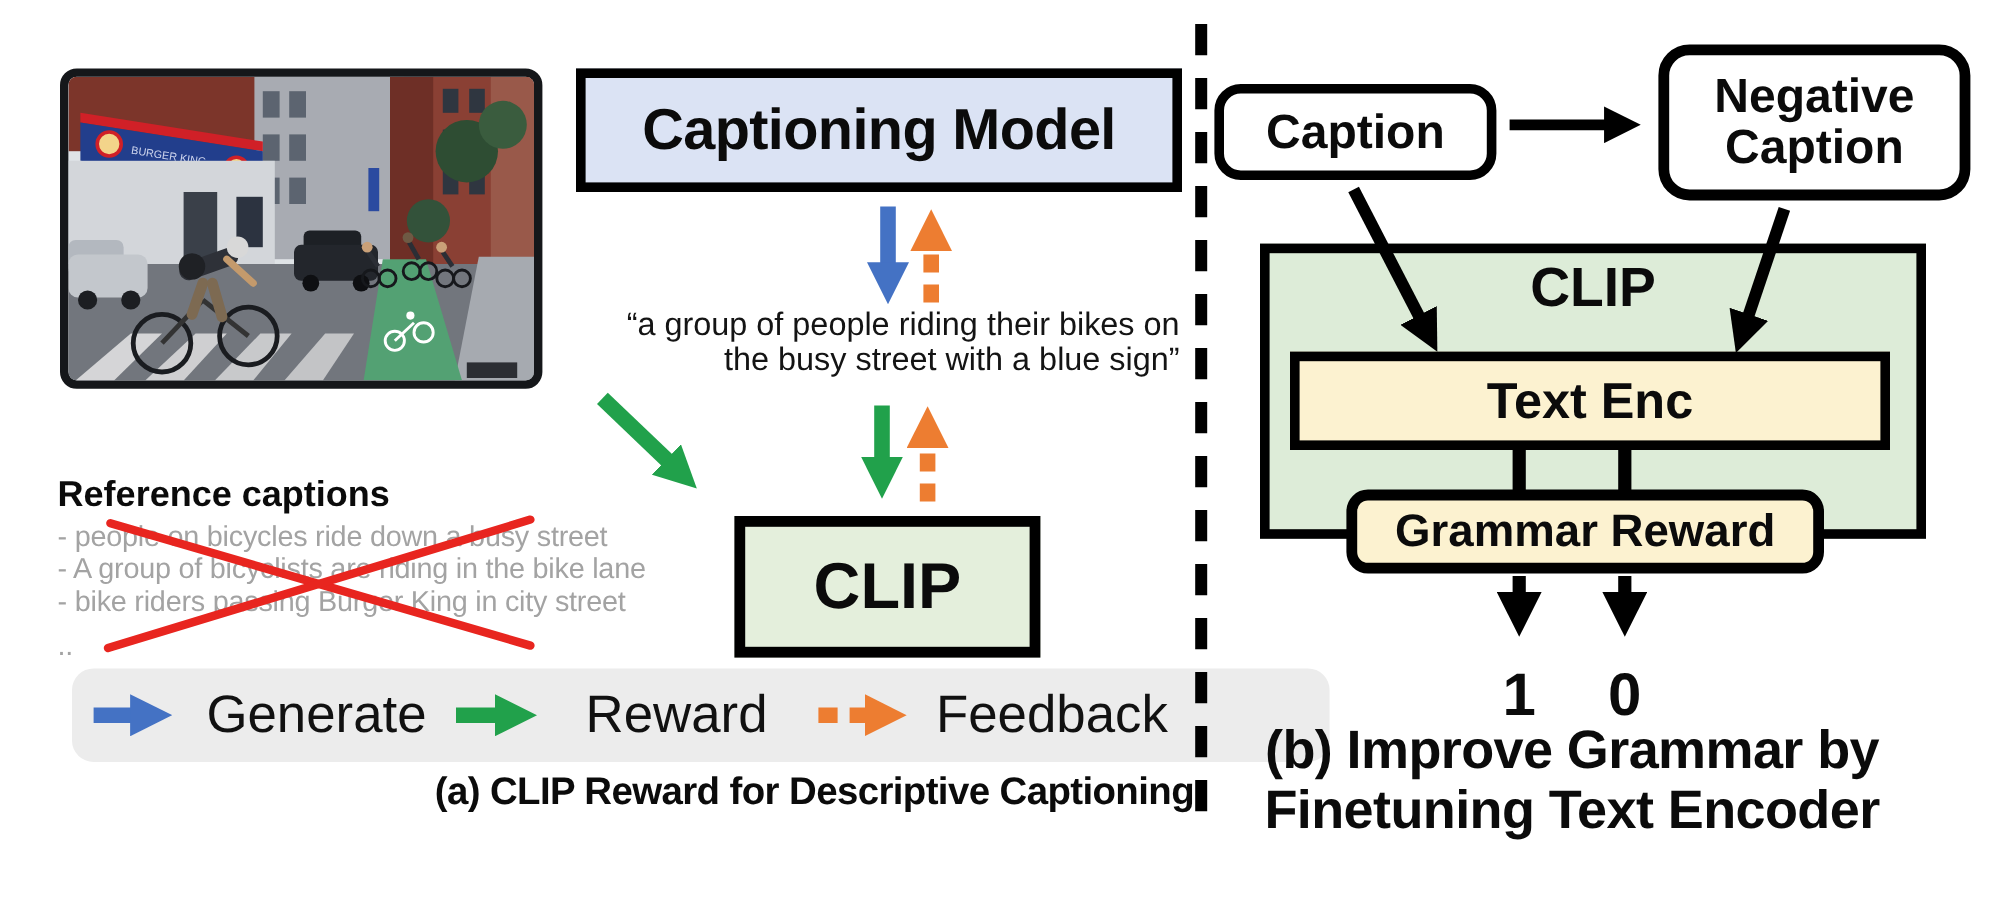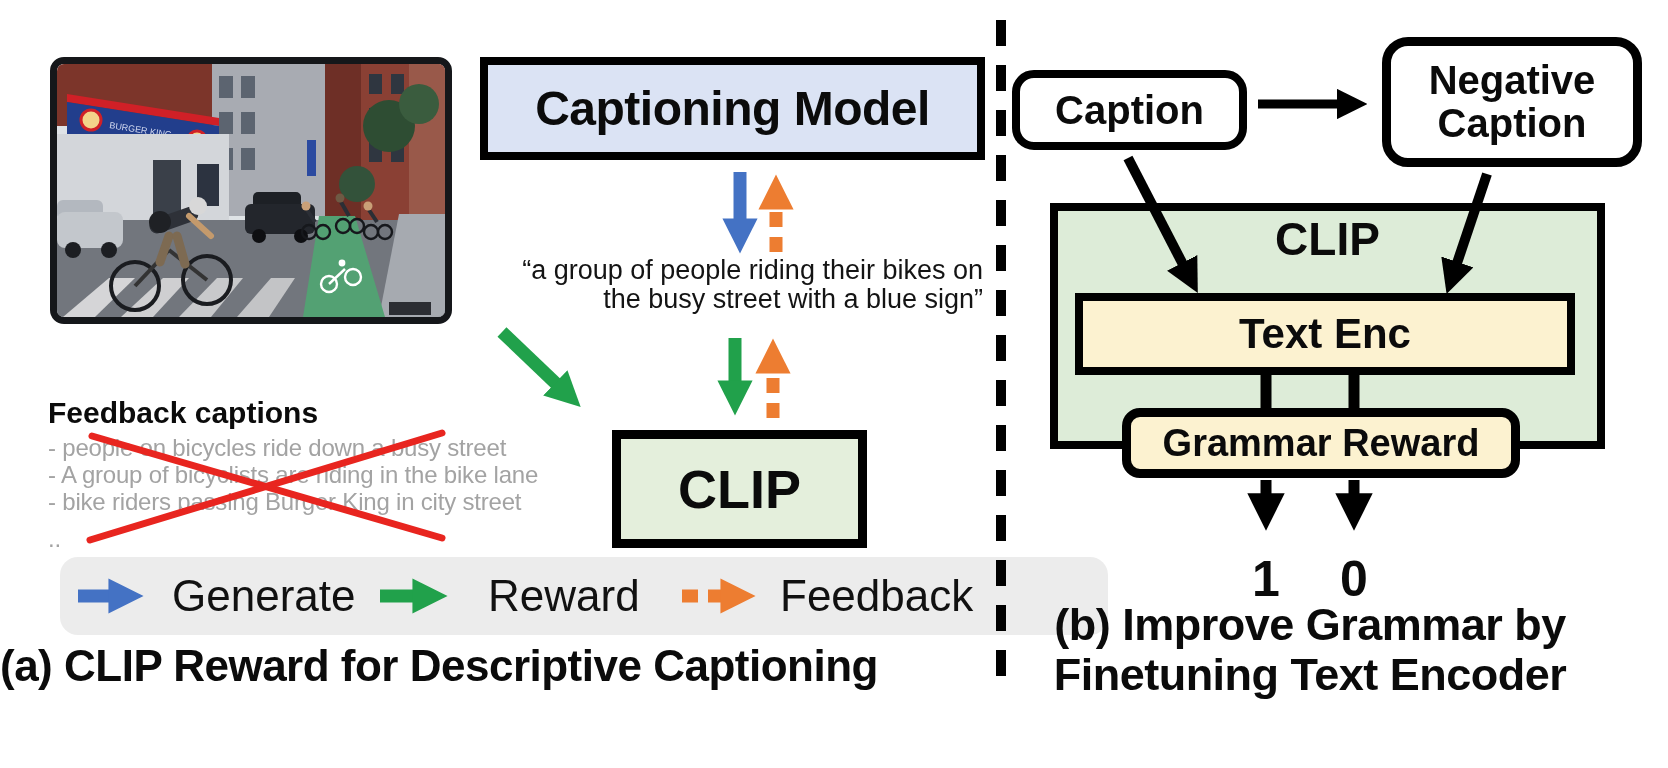--- a/index.html
+++ b/index.html
@@ -15,21 +15,21 @@
   #captioning-model-box{left:480px;top:57px;width:505px;height:103px;background:#dbe3f4;border:8px solid #000;font-size:48px;font-weight:bold;letter-spacing:-0.5px;}
   #gen-caption{left:448px;top:256px;width:535px;text-align:right;font-size:27px;line-height:29px;color:#141414;}
   #ref-title{left:48px;top:396px;font-size:30px;font-weight:bold;}
   #ref-list{left:48px;top:434px;width:520px;font-size:24px;line-height:27px;color:#a3a3a3;letter-spacing:-0.2px;}
   #ref-list .dots{margin-top:10px;}
   #legend-bar{left:60px;top:557px;width:1048px;height:78px;background:#ececec;border-radius:18px;}
   .legend-label{position:absolute;top:50%;transform:translateY(-50%);font-size:44px;color:#111;white-space:nowrap;}
   #legend-generate{left:112px;}
   #legend-reward{left:428px;}
   #legend-feedback{left:720px;}
-  #caption-a{left:0px;top:641px;width:995px;text-align:left;font-size:44px;font-weight:bold;letter-spacing:-0.5px;}
+  #caption-a{left:0px;top:641px;width:995px;text-align:right;font-size:32px;font-weight:bold;letter-spacing:-0.5px;}
   
   #caption-box-b{left:1012px;top:70px;width:235px;height:80px;border:8px solid #000;border-radius:22px;font-size:40px;font-weight:bold;}
   #noise-label{left:1240px;top:28px;width:140px;text-align:center;font-size:38px;font-weight:bold;}
   #neg-caption-box{left:1382px;top:37px;width:260px;height:130px;border:9px solid #000;border-radius:26px;font-size:40px;font-weight:bold;flex-direction:column;line-height:1.08;text-align:center;}
   #clip-green-box{left:1050px;top:203px;width:555px;height:246px;background:#ddecd8;border:8px solid #000;box-sizing:border-box;}
   #clip-b-label{left:1050px;top:212px;width:555px;text-align:center;font-size:46px;font-weight:bold;}
   #text-enc-box{left:1075px;top:293px;width:500px;height:82px;background:#fcf2d0;border:8px solid #000;font-size:42px;font-weight:bold;}
   #grammar-box{left:1122px;top:408px;width:398px;height:70px;background:#fcf2d0;border:9px solid #000;border-radius:18px;font-size:38px;font-weight:bold;}
   #out-1{left:1236px;top:550px;width:60px;text-align:center;font-size:50px;font-weight:bold;}
   #out-0{left:1324px;top:550px;width:60px;text-align:center;font-size:50px;font-weight:bold;}
@@ -140,21 +140,21 @@
 
   <div class="abs box" id="captioning-model-box">
     <span>Captioning Model</span>
   </div>
 
   <div class="abs" id="gen-caption">
     <div>“a group of people riding their bikes on</div>
     <div>the busy street with a blue sign”</div>
   </div>
 
-  <div class="abs bold" id="ref-title">Feedback captions</div>
+  <div class="abs bold" id="ref-title">Reference captions</div>
 
   <div class="abs" id="ref-list">
     <div>- people on bicycles ride down a busy street</div>
     <div>- A group of bicyclists are riding in the bike lane</div>
     <div>- bike riders passing Burger King in city street</div>
     <div class="dots">..</div>
   </div>
 
   <div class="abs box" id="clip-box-a" style="left:612px;top:430px;width:255px;height:118px;background:#e4efdc;border:9px solid #000;font-size:54px;font-weight:bold;">
     <span>CLIP</span>

